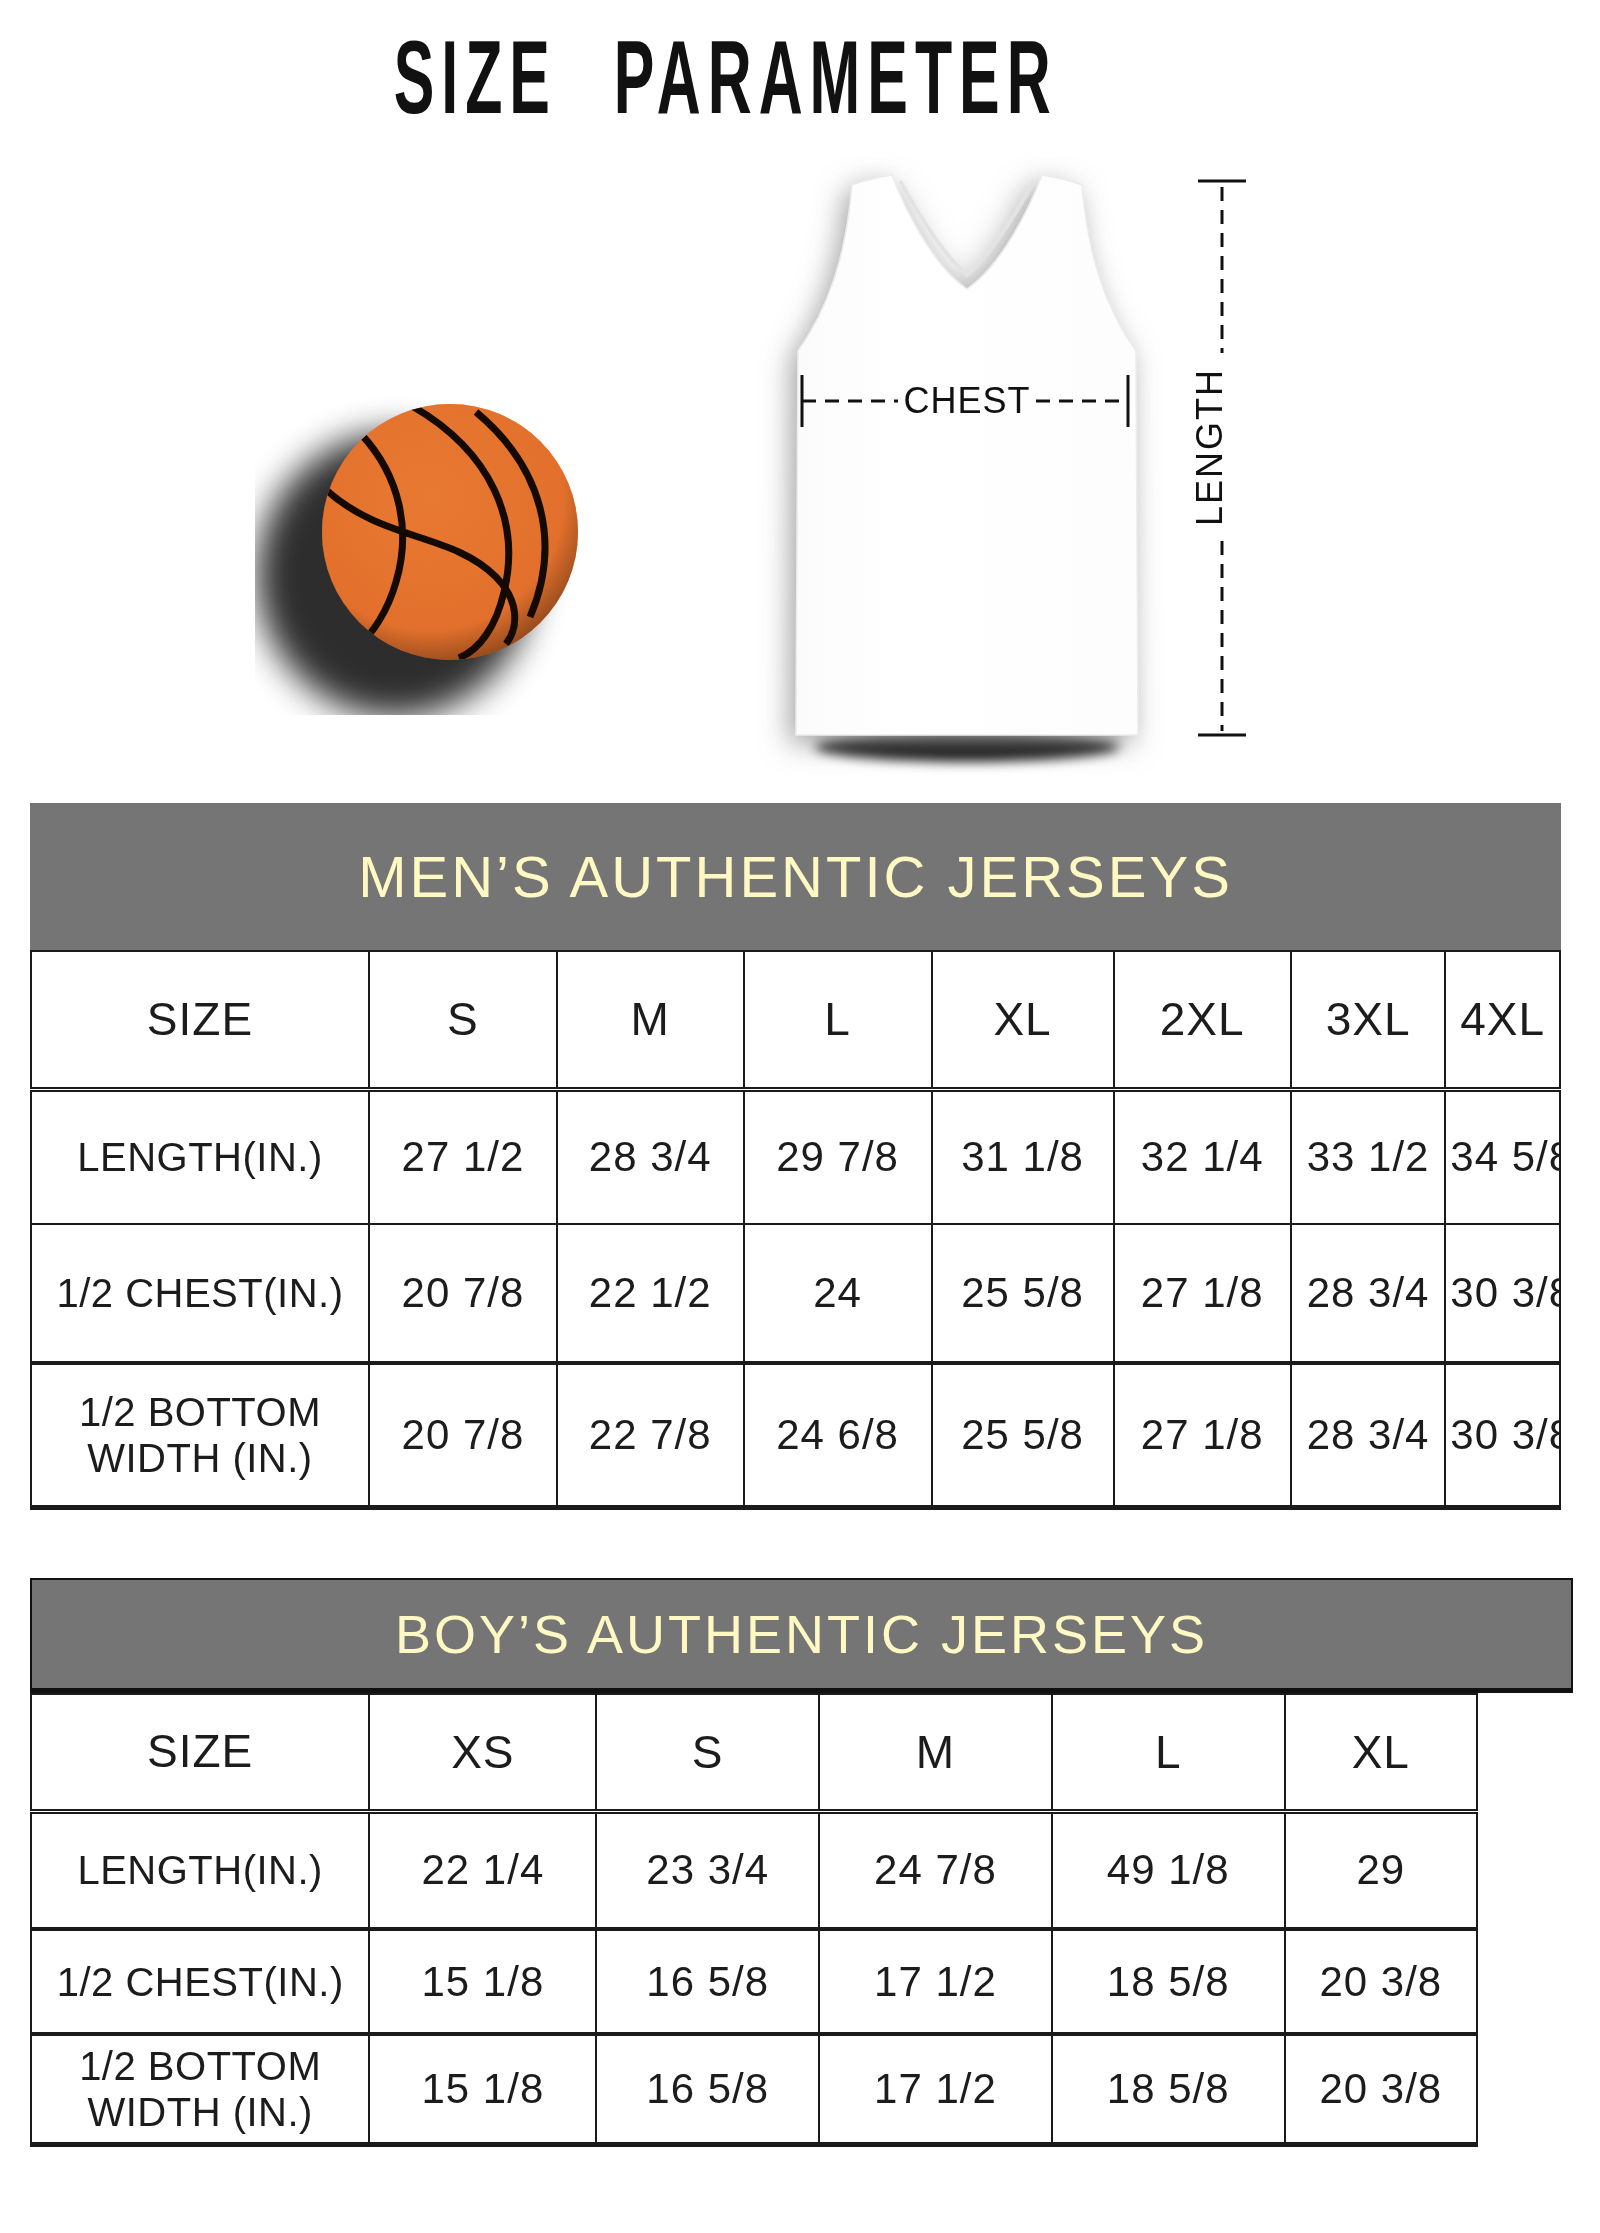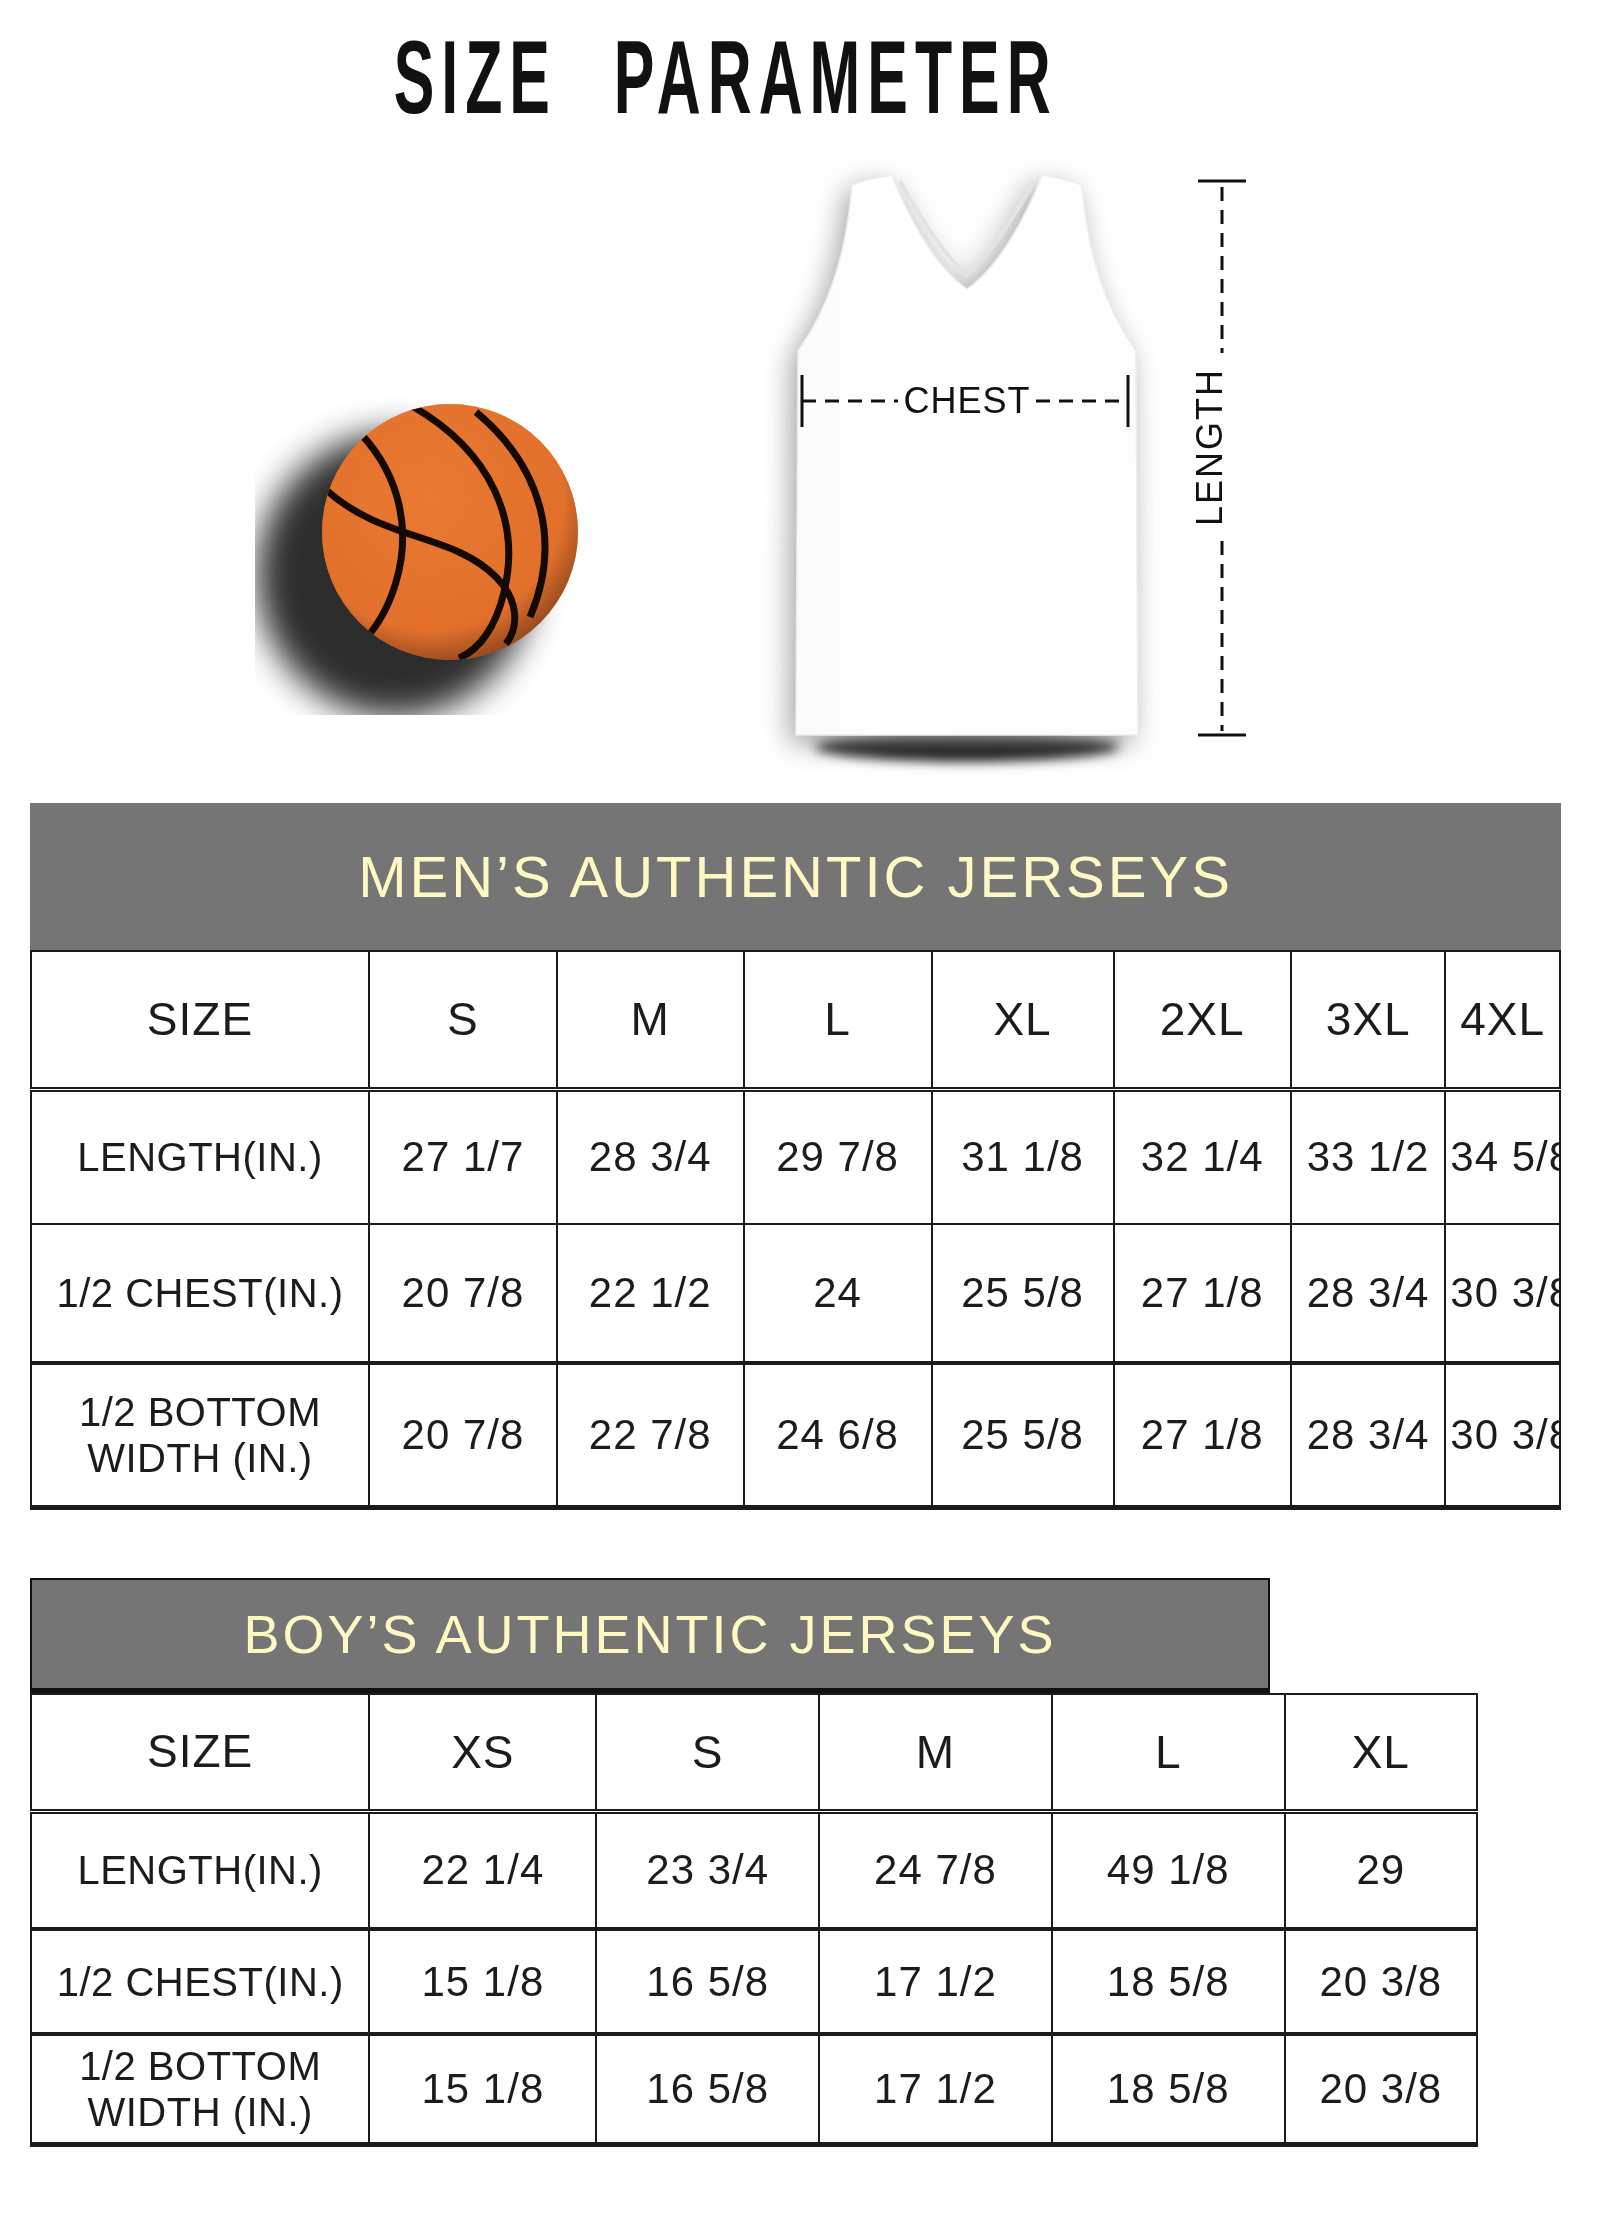--- a/index.html
+++ b/index.html
@@ -38,21 +38,21 @@
   .band-title{
     color:#fef9c3;
     letter-spacing:3px;
     font-weight:400;
     white-space:nowrap;
   }
   .men-wrap{position:absolute;left:30px;top:803px;width:1531px;}
   .men-band{width:1531px;height:147px;}
   .men-band .band-title{font-size:58px;}
   .boys-wrap{position:absolute;left:30px;top:1578px;width:1448px;}
-  .boys-band{width:1240px;height:115px;box-sizing:border-box;border:2px solid #111;border-bottom:5px solid #111;}
+  .boys-band{width:1543px;height:115px;box-sizing:border-box;border:2px solid #111;border-bottom:5px solid #111;}
   .boys-band .band-title{font-size:54px;}
   table{border-collapse:collapse;table-layout:fixed;background:#fff;}
   .men-table{width:1531px;}
   .boys-table{width:1448px;}
   td{
     border:2px solid #1b1b1b;
     text-align:center;vertical-align:middle;
     padding:0 4px;
     overflow:hidden;
   }
@@ -177,21 +177,21 @@
         <td>S</td>
         <td>M</td>
         <td>L</td>
         <td>XL</td>
         <td>2XL</td>
         <td>3XL</td>
         <td>4XL</td>
       </tr>
       <tr class="r-length">
         <td class="row-label">LENGTH(IN.)</td>
-        <td class="cell-val">27 1/7</td>
+        <td class="cell-val">27 1/2</td>
         <td class="cell-val">28 3/4</td>
         <td class="cell-val">29 7/8</td>
         <td class="cell-val">31 1/8</td>
         <td class="cell-val">32 1/4</td>
         <td class="cell-val">33 1/2</td>
         <td class="cell-val">34 5/8</td>
       </tr>
       <tr class="r-chest">
         <td class="row-label">1/2 CHEST(IN.)</td>
         <td class="cell-val">20 7/8</td>

